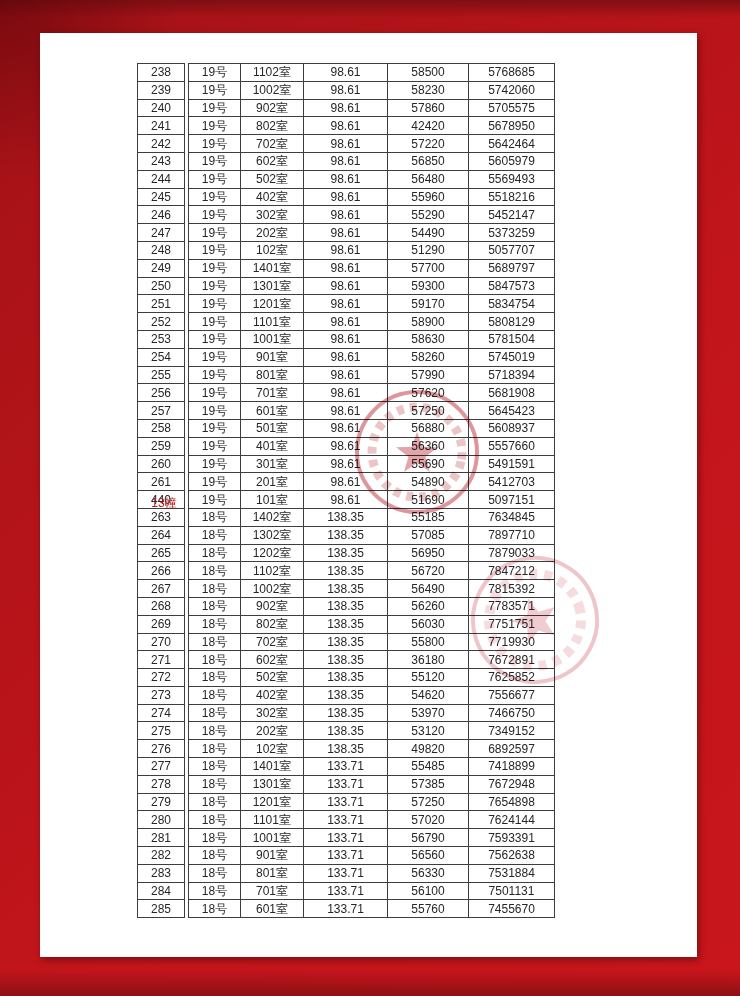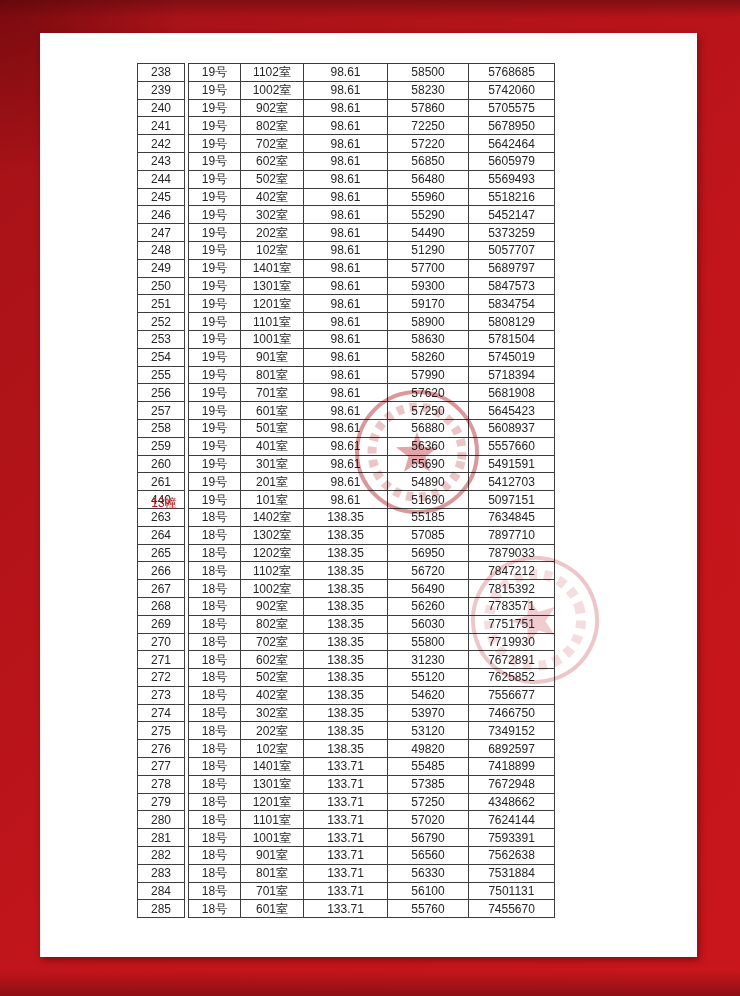--- a/index.html
+++ b/index.html
@@ -241,21 +241,21 @@
             <td>19号</td>
             <td>902室</td>
             <td>98.61</td>
             <td>57860</td>
             <td>5705575</td>
           </tr>
           <tr>
             <td>19号</td>
             <td>802室</td>
             <td>98.61</td>
-            <td>72250</td>
+            <td>42420</td>
             <td>5678950</td>
           </tr>
           <tr>
             <td>19号</td>
             <td>702室</td>
             <td>98.61</td>
             <td>57220</td>
             <td>5642464</td>
           </tr>
           <tr>
@@ -451,21 +451,21 @@
             <td>18号</td>
             <td>702室</td>
             <td>138.35</td>
             <td>55800</td>
             <td>7719930</td>
           </tr>
           <tr>
             <td>18号</td>
             <td>602室</td>
             <td>138.35</td>
-            <td>31230</td>
+            <td>36180</td>
             <td>7672891</td>
           </tr>
           <tr>
             <td>18号</td>
             <td>502室</td>
             <td>138.35</td>
             <td>55120</td>
             <td>7625852</td>
           </tr>
           <tr>
@@ -508,21 +508,21 @@
             <td>1301室</td>
             <td>133.71</td>
             <td>57385</td>
             <td>7672948</td>
           </tr>
           <tr>
             <td>18号</td>
             <td>1201室</td>
             <td>133.71</td>
             <td>57250</td>
-            <td>4348662</td>
+            <td>7654898</td>
           </tr>
           <tr>
             <td>18号</td>
             <td>1101室</td>
             <td>133.71</td>
             <td>57020</td>
             <td>7624144</td>
           </tr>
           <tr>
             <td>18号</td>

